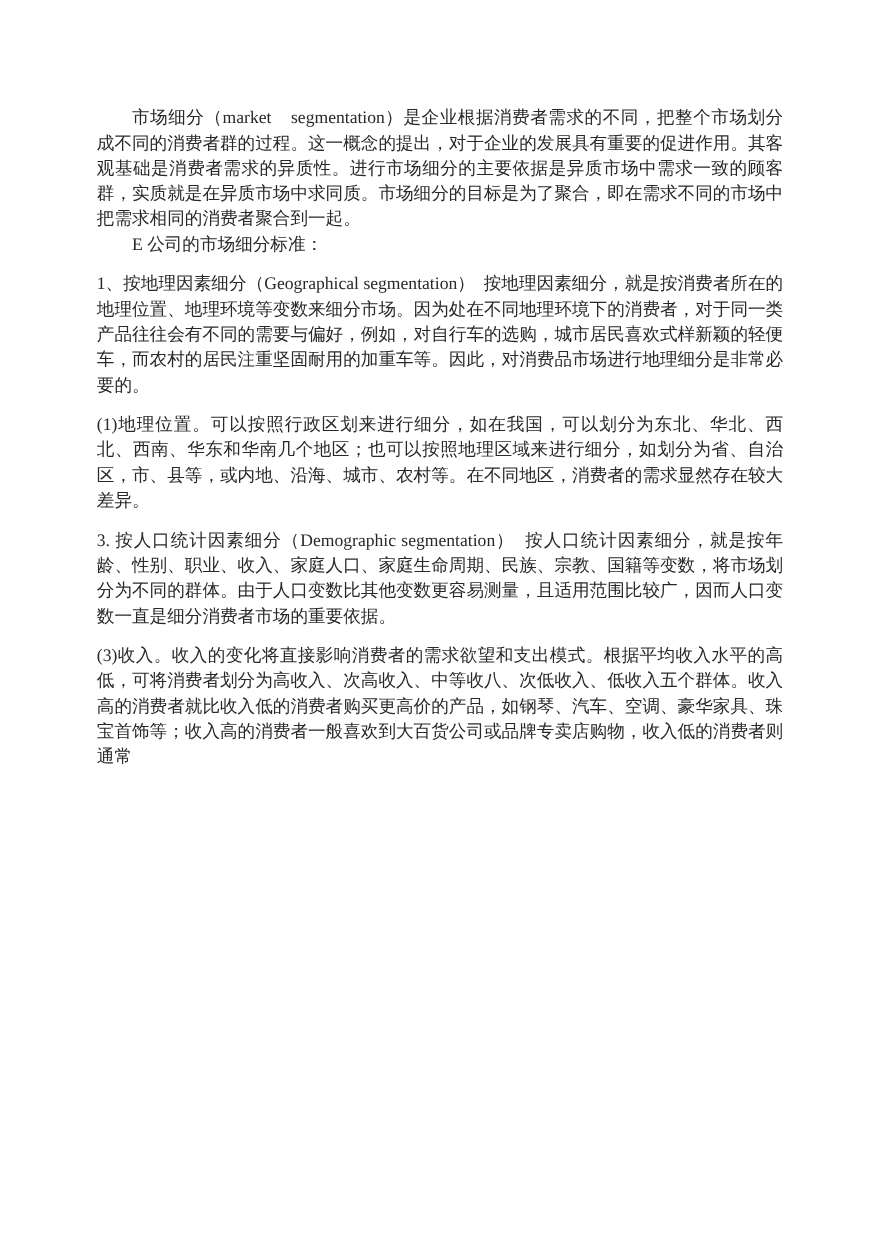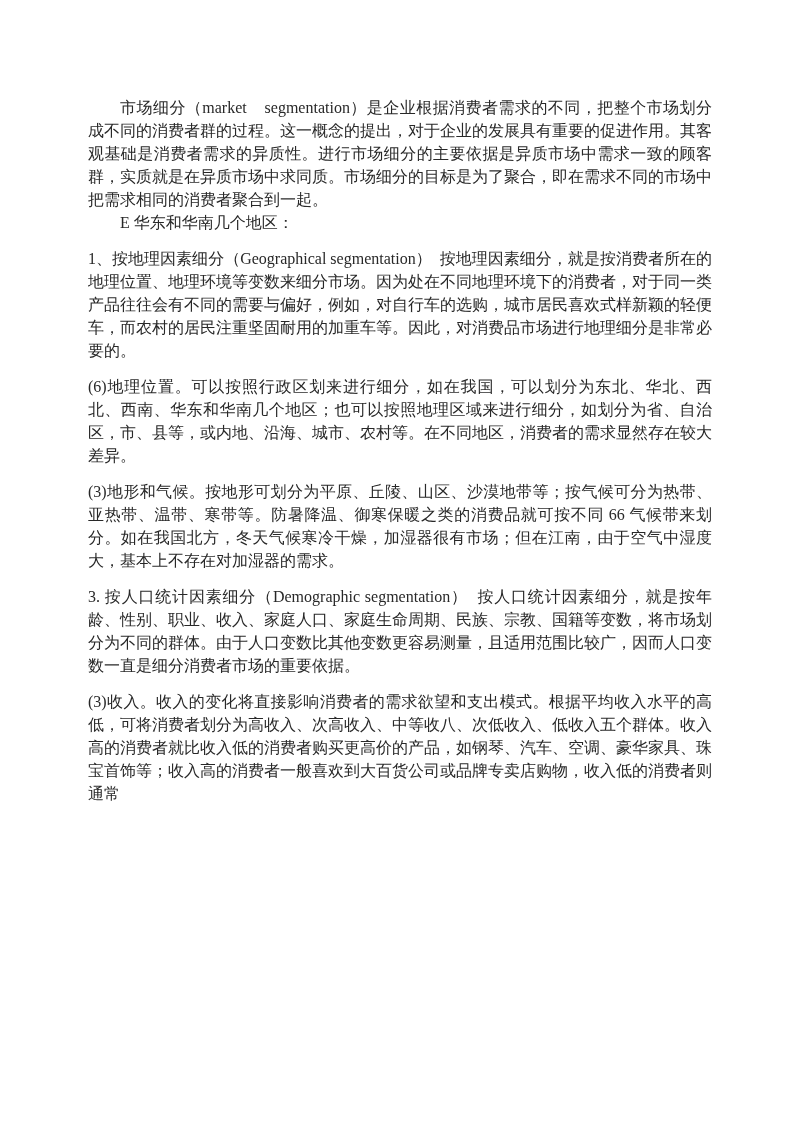--- a/index.html
+++ b/index.html
@@ -33,19 +33,18 @@
   }
   .para.no-gap {
     margin-bottom: 0;
   }
 </style>
 </head>
 <body>
 
 <div class="page">
   <p class="para indent no-gap">市场细分（market    segmentation）是企业根据消费者需求的不同，把整个市场划分成不同的消费者群的过程。这一概念的提出，对于企业的发展具有重要的促进作用。其客观基础是消费者需求的异质性。进行市场细分的主要依据是异质市场中需求一致的顾客群，实质就是在异质市场中求同质。市场细分的目标是为了聚合，即在需求不同的市场中把需求相同的消费者聚合到一起。</p>
-  <p class="para indent">E 华东和华南几个地区：</p>
+  <p class="para indent">E 公司的市场细分标准：</p>
   <p class="para">1、按地理因素细分（Geographical segmentation）  按地理因素细分，就是按消费者所在的地理位置、地理环境等变数来细分市场。因为处在不同地理环境下的消费者，对于同一类产品往往会有不同的需要与偏好，例如，对自行车的选购，城市居民喜欢式样新颖的轻便车，而农村的居民注重坚固耐用的加重车等。因此，对消费品市场进行地理细分是非常必要的。</p>
-  <p class="para">(6)地理位置。可以按照行政区划来进行细分，如在我国，可以划分为东北、华北、西北、西南、华东和华南几个地区；也可以按照地理区域来进行细分，如划分为省、自治区，市、县等，或内地、沿海、城市、农村等。在不同地区，消费者的需求显然存在较大差异。</p>
-  <p class="para">(3)地形和气候。按地形可划分为平原、丘陵、山区、沙漠地带等；按气候可分为热带、亚热带、温带、寒带等。防暑降温、御寒保暖之类的消费品就可按不同 66 气候带来划分。如在我国北方，冬天气候寒冷干燥，加湿器很有市场；但在江南，由于空气中湿度大，基本上不存在对加湿器的需求。</p>
+  <p class="para">(1)地理位置。可以按照行政区划来进行细分，如在我国，可以划分为东北、华北、西北、西南、华东和华南几个地区；也可以按照地理区域来进行细分，如划分为省、自治区，市、县等，或内地、沿海、城市、农村等。在不同地区，消费者的需求显然存在较大差异。</p>
   <p class="para">3. 按人口统计因素细分（Demographic segmentation）  按人口统计因素细分，就是按年龄、性别、职业、收入、家庭人口、家庭生命周期、民族、宗教、国籍等变数，将市场划分为不同的群体。由于人口变数比其他变数更容易测量，且适用范围比较广，因而人口变数一直是细分消费者市场的重要依据。</p>
   <p class="para">(3)收入。收入的变化将直接影响消费者的需求欲望和支出模式。根据平均收入水平的高低，可将消费者划分为高收入、次高收入、中等收八、次低收入、低收入五个群体。收入高的消费者就比收入低的消费者购买更高价的产品，如钢琴、汽车、空调、豪华家具、珠宝首饰等；收入高的消费者一般喜欢到大百货公司或品牌专卖店购物，收入低的消费者则通常</p>
 </div>
 
 </body></html>

